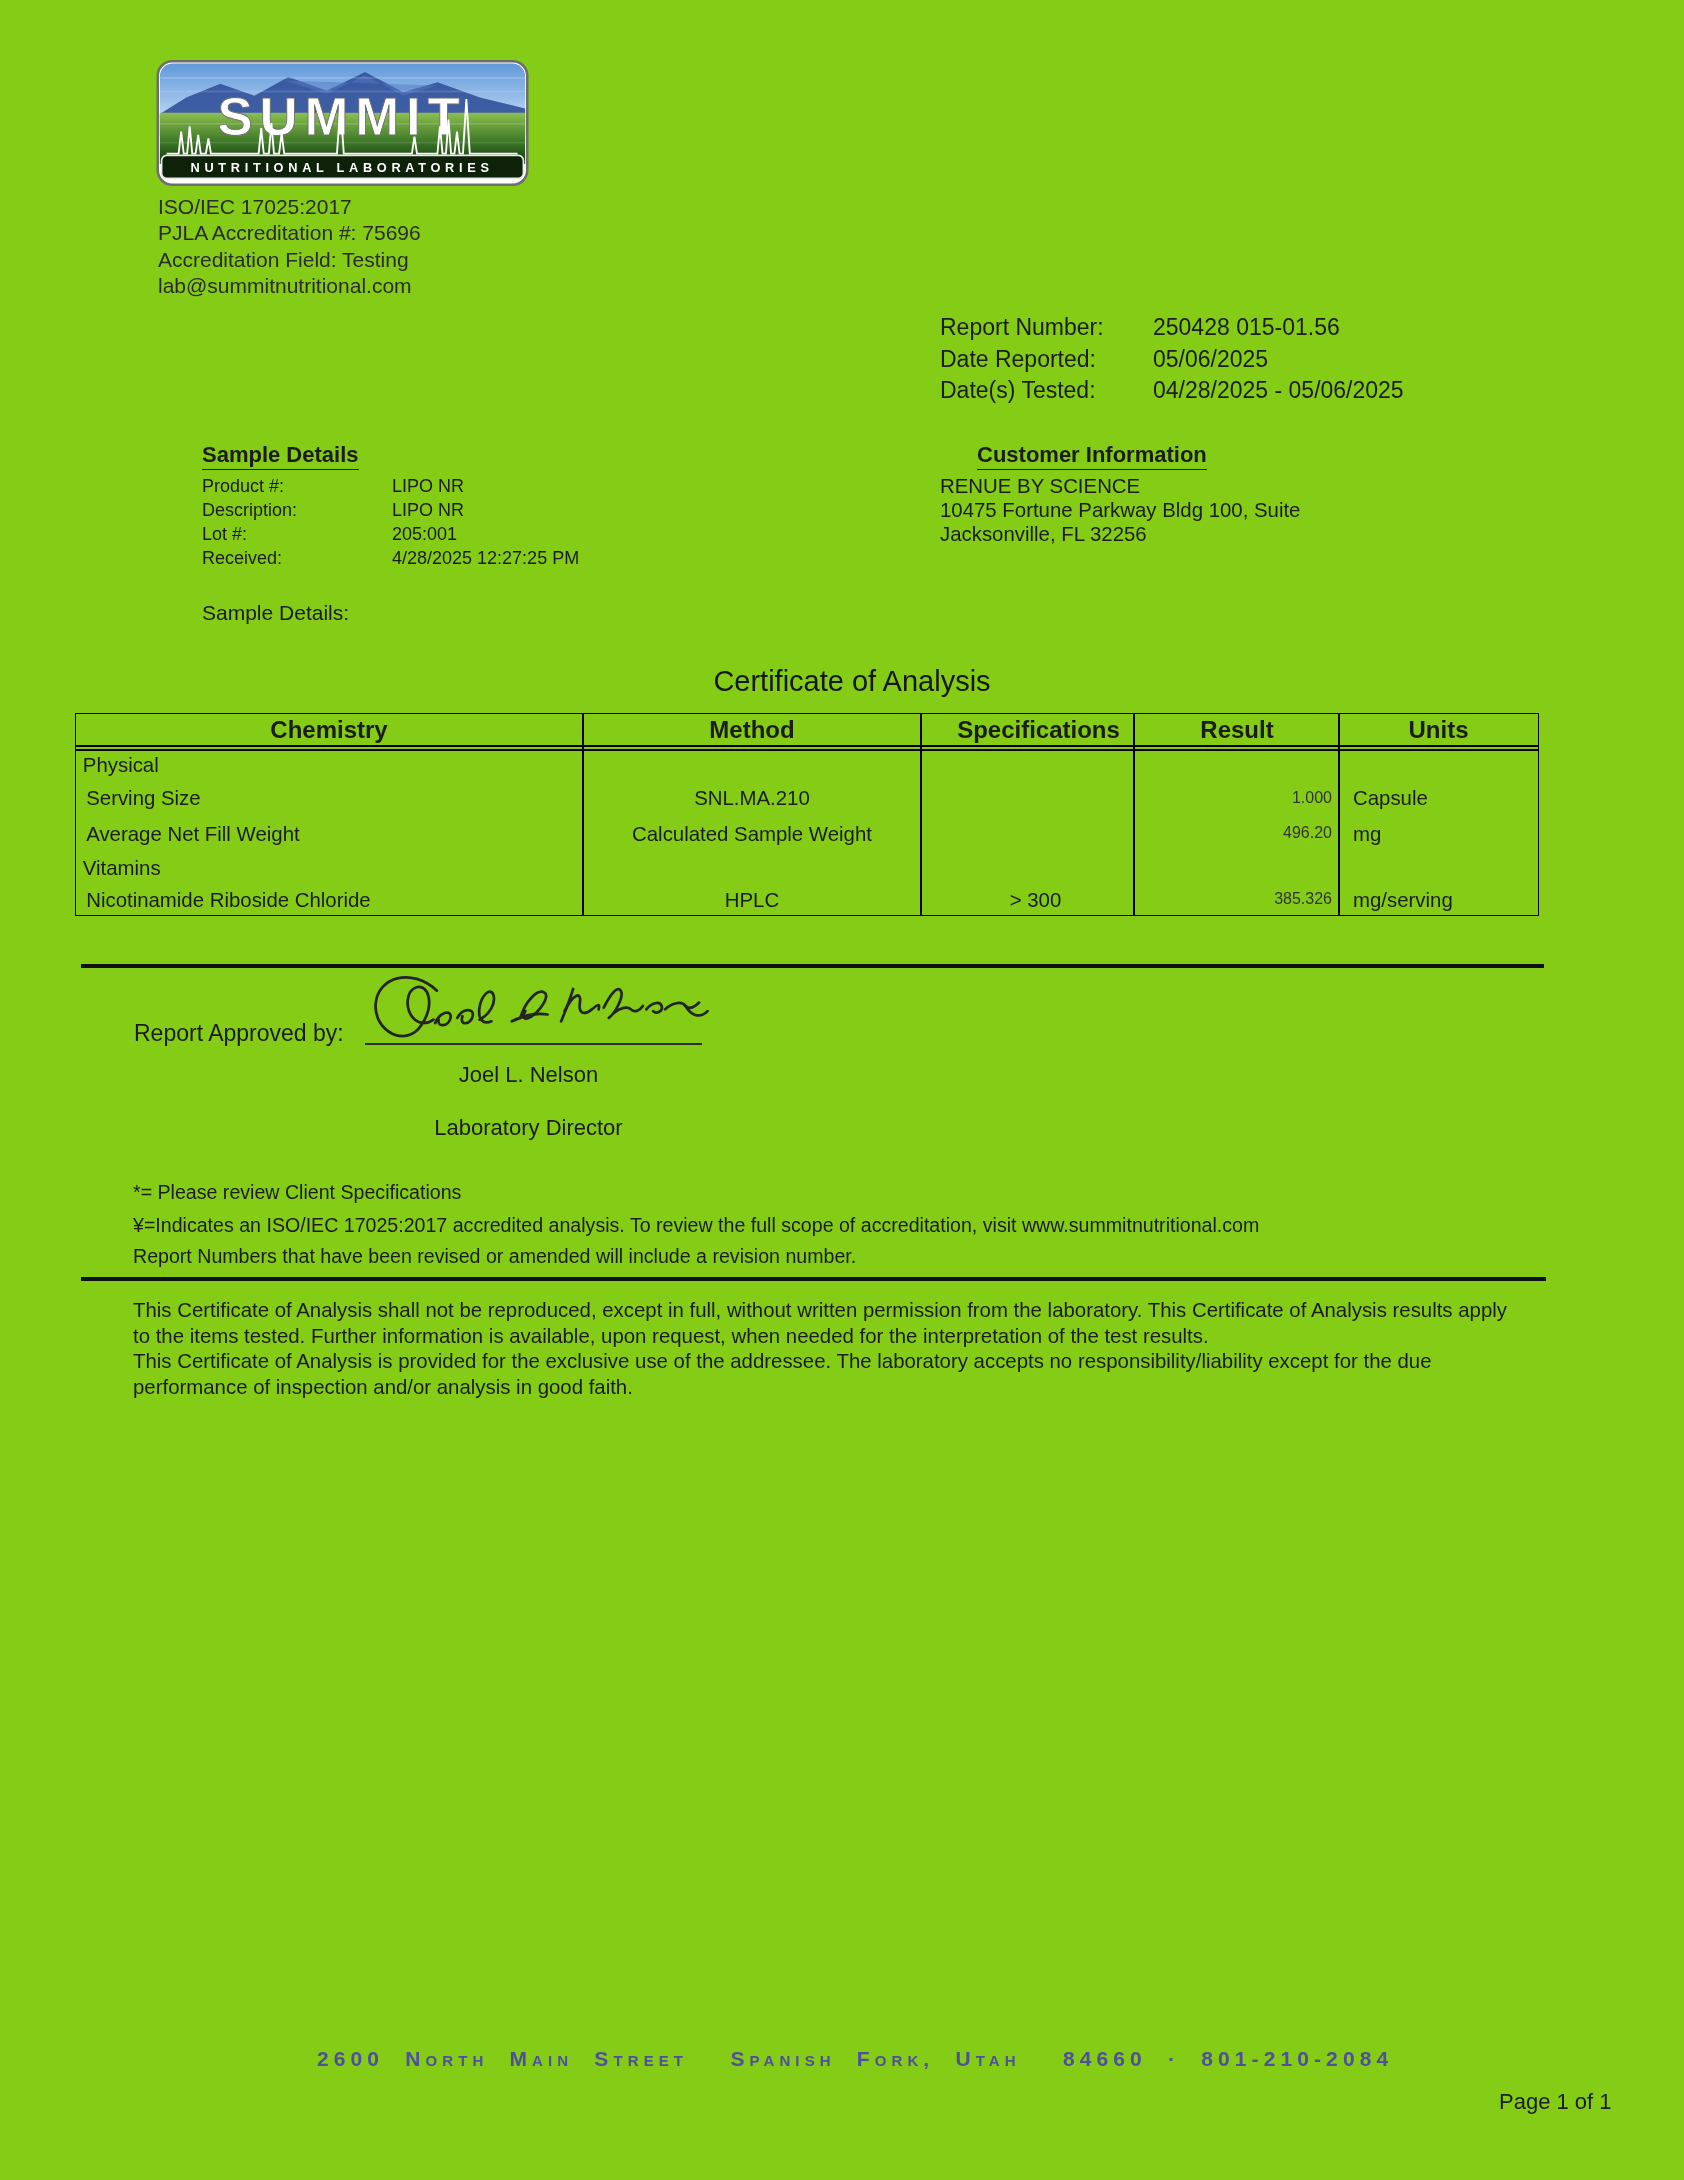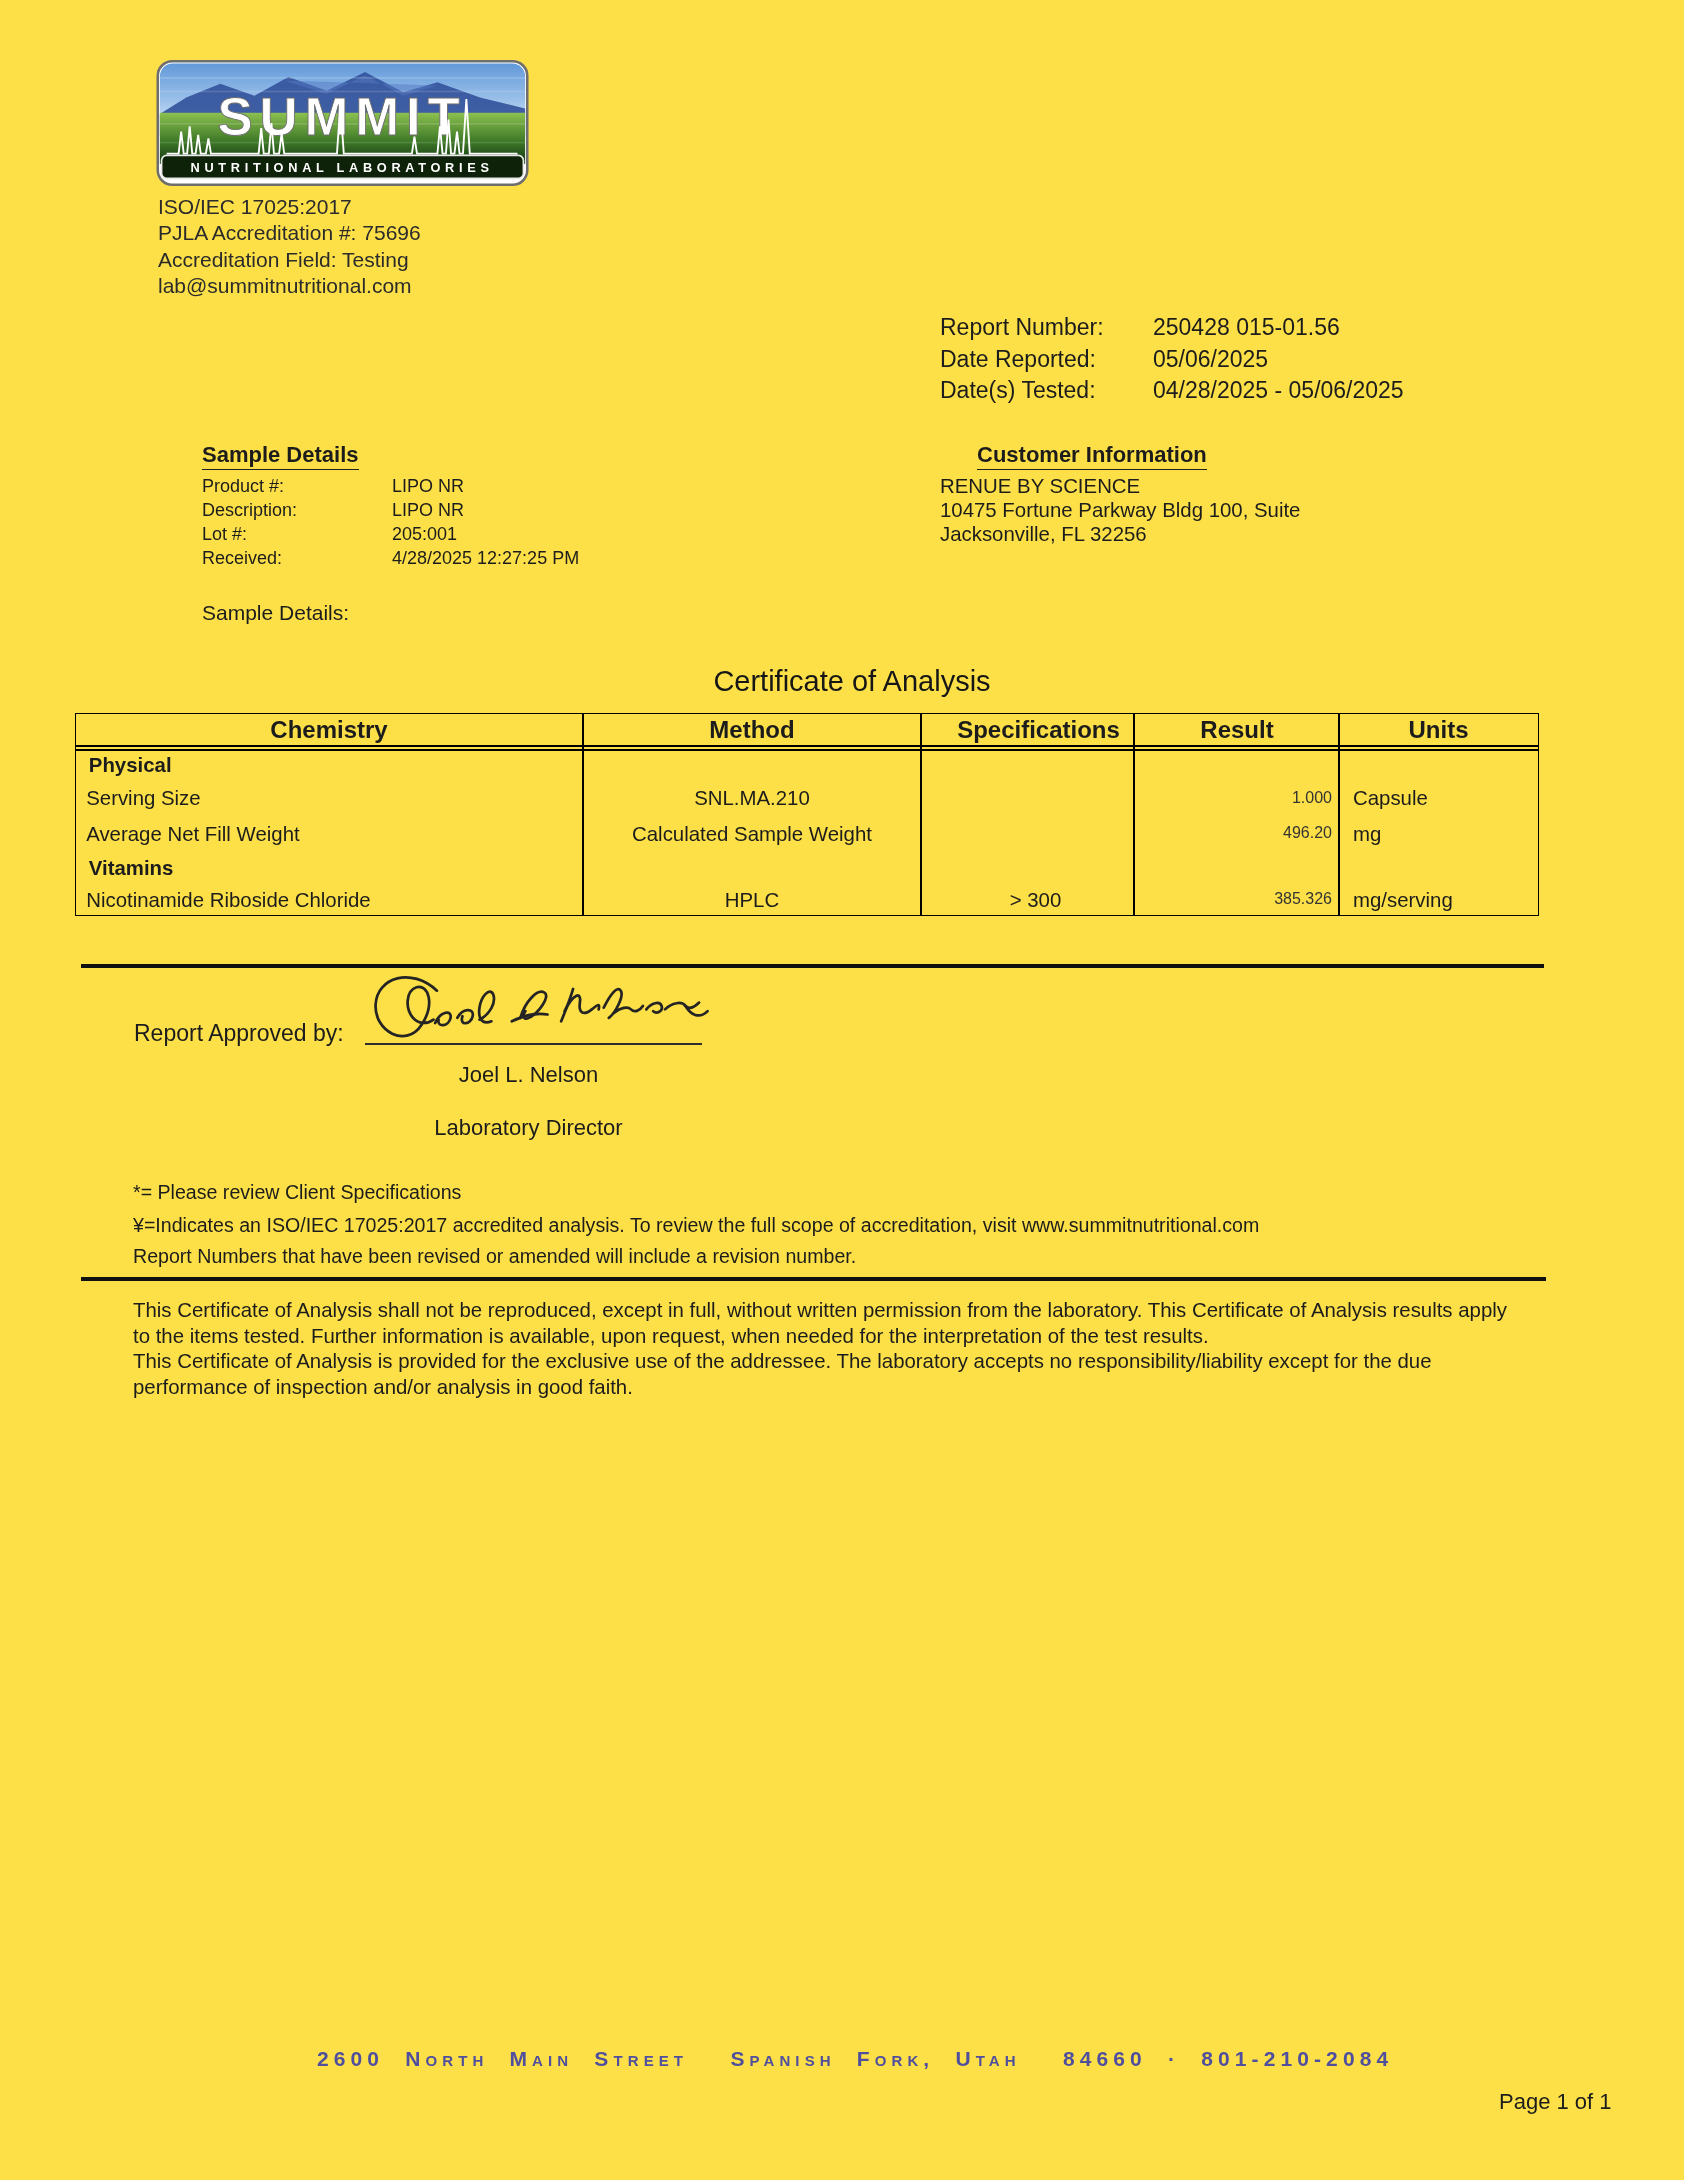--- a/index.html
+++ b/index.html
@@ -1,19 +1,19 @@
 <!DOCTYPE html>
 <html style="font-size:13.6px"><head>
 <meta charset="utf-8">
 <style>
   html,body{margin:0;padding:0;background:#e8e8e8;}
   .page{
     position:relative;
     width:1685px;height:2181px;
-    background:#fde047;
+    background:#84cc16;
     font-family:"Liberation Sans", sans-serif;
     color:#1c1c1c;
     overflow:hidden;
   }
   .abs{position:absolute;}
 
   
   .logo{left:156px;top:60px;width:373px;height:126px;}
 
   
@@ -37,21 +37,21 @@
 
   
   .coa-title{left:19px;top:665px;width:1666px;text-align:center;font-size:29px;color:#161616;}
 
   
   .coa-table{left:75px;top:713px;width:1464px;height:203px;border:1.7px solid #000;box-sizing:border-box;}
   .coa-table .vline{position:absolute;top:0;bottom:0;width:1.7px;background:#000;}
   .coa-table .hdr-line{position:absolute;left:0;right:0;height:1.7px;background:#000;}
   .coa-table .hcell{position:absolute;top:0;height:31px;line-height:31px;text-align:center;font-weight:bold;font-size:24px;}
   .coa-table .cell{position:absolute;height:25.6px;line-height:25.6px;font-size:20.4px;white-space:nowrap;}
-  .coa-table .sect{font-weight:bold;margin-left:6px;}
+  .coa-table .sect{font-weight:normal;}
   .coa-table .c-center{text-align:center;}
   .coa-table .c-right{text-align:right;font-size:16px;color:#333;}
 
   
   .rule{background:#101010;height:4.3px;}
   .approval-label{left:134px;top:1020px;font-size:23px;}
   .sig-svg{left:362px;top:965px;width:349px;height:99px;}
   .sig-underline{left:365px;top:1043px;width:337px;height:1.7px;background:#2e2e2e;}
   .approved-name{left:392px;top:1062px;width:273px;text-align:center;font-size:22px;}
   .approved-title{left:375px;top:1087px;width:307px;text-align:center;font-size:22px;margin-top:28px;}

